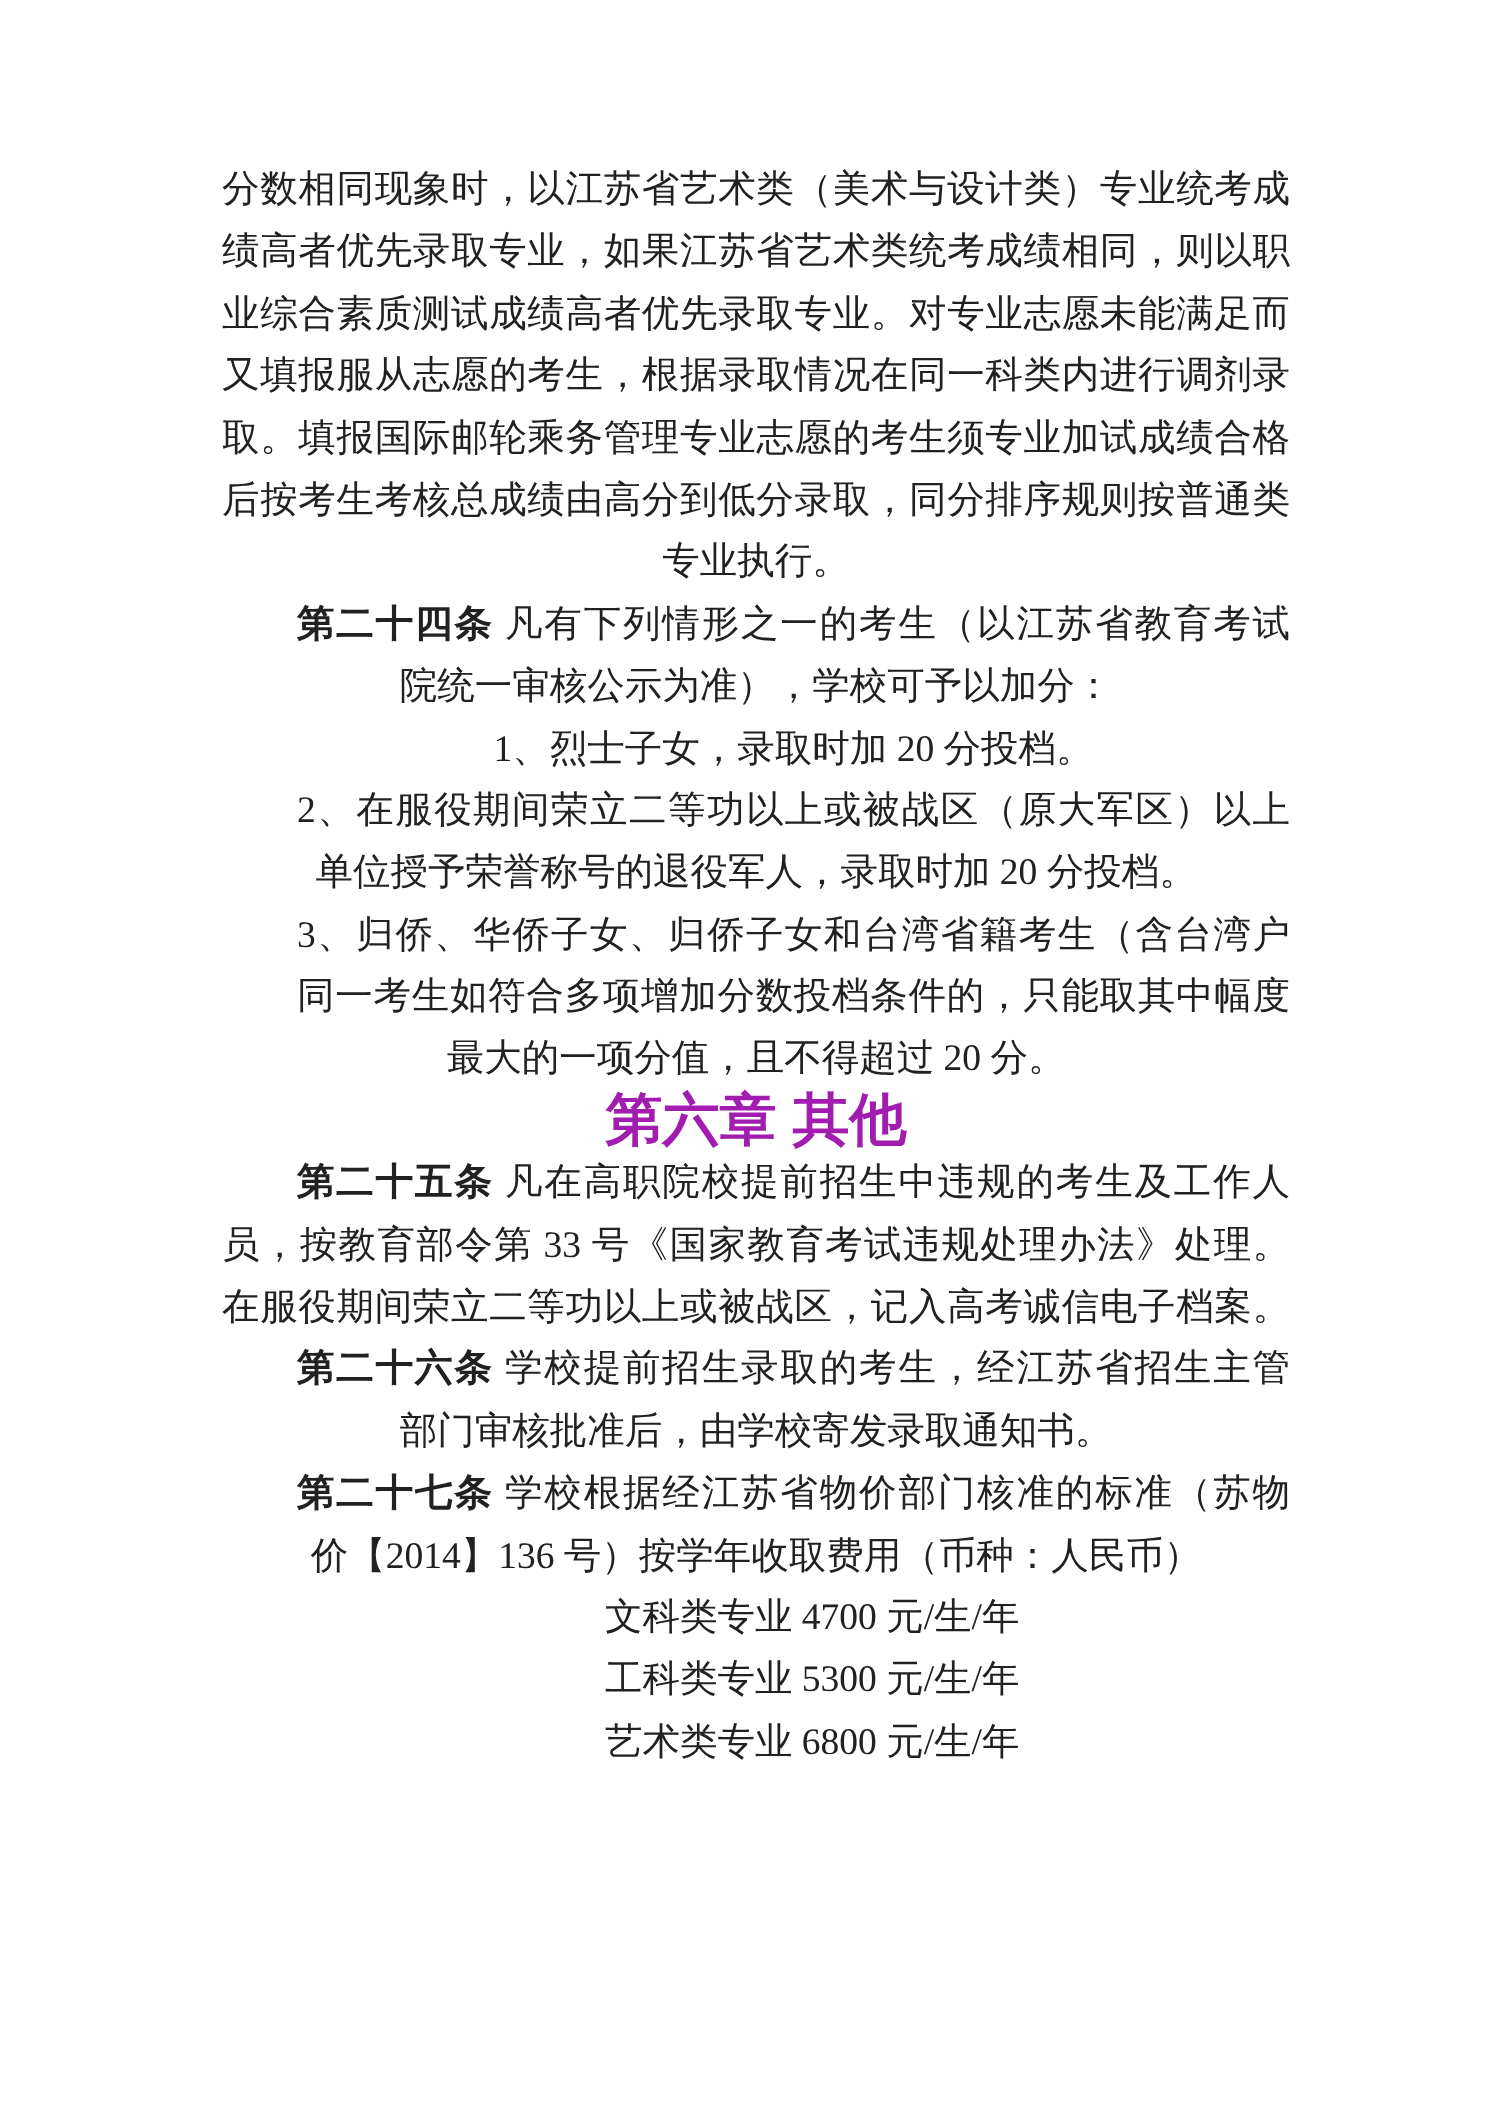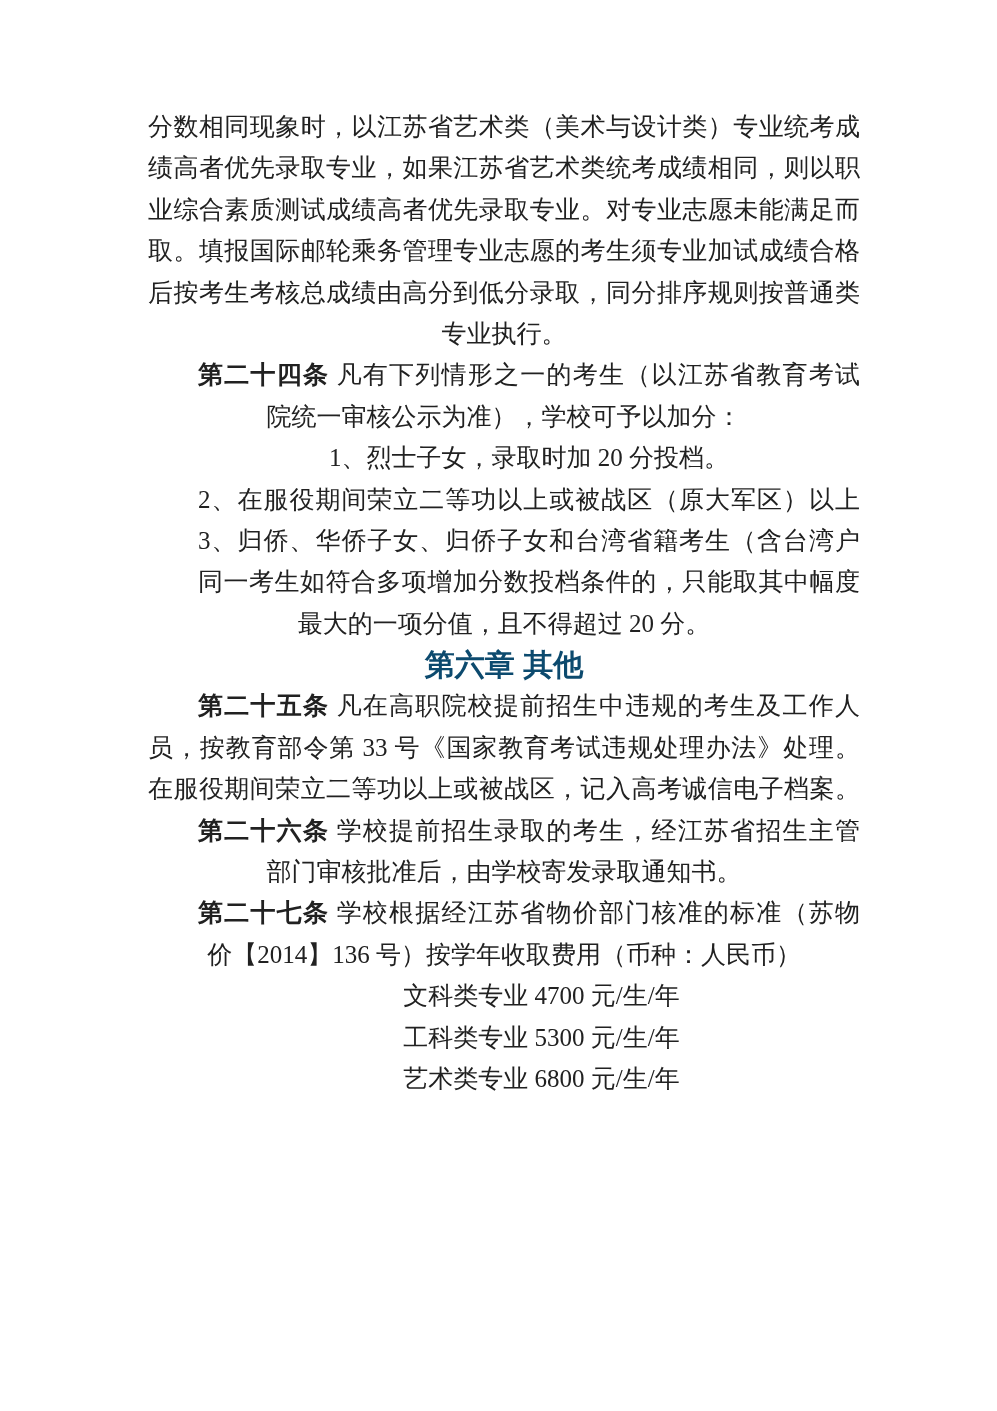--- a/index.html
+++ b/index.html
@@ -45,42 +45,44 @@
   .al-center {
     text-align: center;
     text-align-last: center;
   }
   .ind-0 { text-indent: 0; }
   .ind-2 { text-indent: 50px; }
   .ind-3 { text-indent: 75px; }
   .heading {
     font-family: "Liberation Sans", "DejaVu Sans", sans-serif;
     font-weight: 700;
-    font-size: 30px;
-    color: #0c4a6e;
+    font-size: 38px;
+    color: #a21caf;
   }
   .article-no {
     font-weight: 700;
   }
 </style>
 </head>
 <body>
 
 <div class="page">
   <div class="text-column" id="doc-lines">
       <div class="doc-line al-justify ind-0"><span>分数相同现象时，以江苏省艺术类（美术与设计类）专业统考成</span></div>
       <div class="doc-line al-justify ind-0"><span>绩高者优先录取专业，如果江苏省艺术类统考成绩相同，则以职</span></div>
       <div class="doc-line al-justify ind-0"><span>业综合素质测试成绩高者优先录取专业。对专业志愿未能满足而</span></div>
+      <div class="doc-line al-justify ind-0"><span>又填报服从志愿的考生，根据录取情况在同一科类内进行调剂录</span></div>
       <div class="doc-line al-justify ind-0"><span>取。填报国际邮轮乘务管理专业志愿的考生须专业加试成绩合格</span></div>
       <div class="doc-line al-justify ind-0"><span>后按考生考核总成绩由高分到低分录取，同分排序规则按普通类</span></div>
       <div class="doc-line al-left ind-0"><span>专业执行。</span></div>
       <div class="doc-line al-justify ind-2"><b class="article-no">第二十四条</b><span> 凡有下列情形之一的考生（以江苏省教育考试</span></div>
       <div class="doc-line al-left ind-0"><span>院统一审核公示为准），学校可予以加分：</span></div>
       <div class="doc-line al-left ind-2"><span>1、烈士子女，录取时加 20 分投档。</span></div>
       <div class="doc-line al-justify ind-2"><span>2、在服役期间荣立二等功以上或被战区（原大军区）以上</span></div>
+      <div class="doc-line al-left ind-0"><span>单位授予荣誉称号的退役军人，录取时加 20 分投档。</span></div>
       <div class="doc-line al-justify ind-2"><span>3、归侨、华侨子女、归侨子女和台湾省籍考生（含台湾户</span></div>
       <div class="doc-line al-justify ind-2"><span>同一考生如符合多项增加分数投档条件的，只能取其中幅度</span></div>
       <div class="doc-line al-left ind-0"><span>最大的一项分值，且不得超过 20 分。</span></div>
       <div class="doc-line al-center ind-0 heading"><span>第六章 其他</span></div>
       <div class="doc-line al-justify ind-2"><b class="article-no">第二十五条</b><span> 凡在高职院校提前招生中违规的考生及工作人</span></div>
       <div class="doc-line al-justify ind-0"><span>员，按教育部令第 33 号《国家教育考试违规处理办法》处理。</span></div>
       <div class="doc-line al-justify ind-0"><span>在服役期间荣立二等功以上或被战区，记入高考诚信电子档案。</span></div>
       <div class="doc-line al-justify ind-2"><b class="article-no">第二十六条</b><span> 学校提前招生录取的考生，经江苏省招生主管</span></div>
       <div class="doc-line al-left ind-0"><span>部门审核批准后，由学校寄发录取通知书。</span></div>
       <div class="doc-line al-justify ind-2"><b class="article-no">第二十七条</b><span> 学校根据经江苏省物价部门核准的标准（苏物</span></div>

